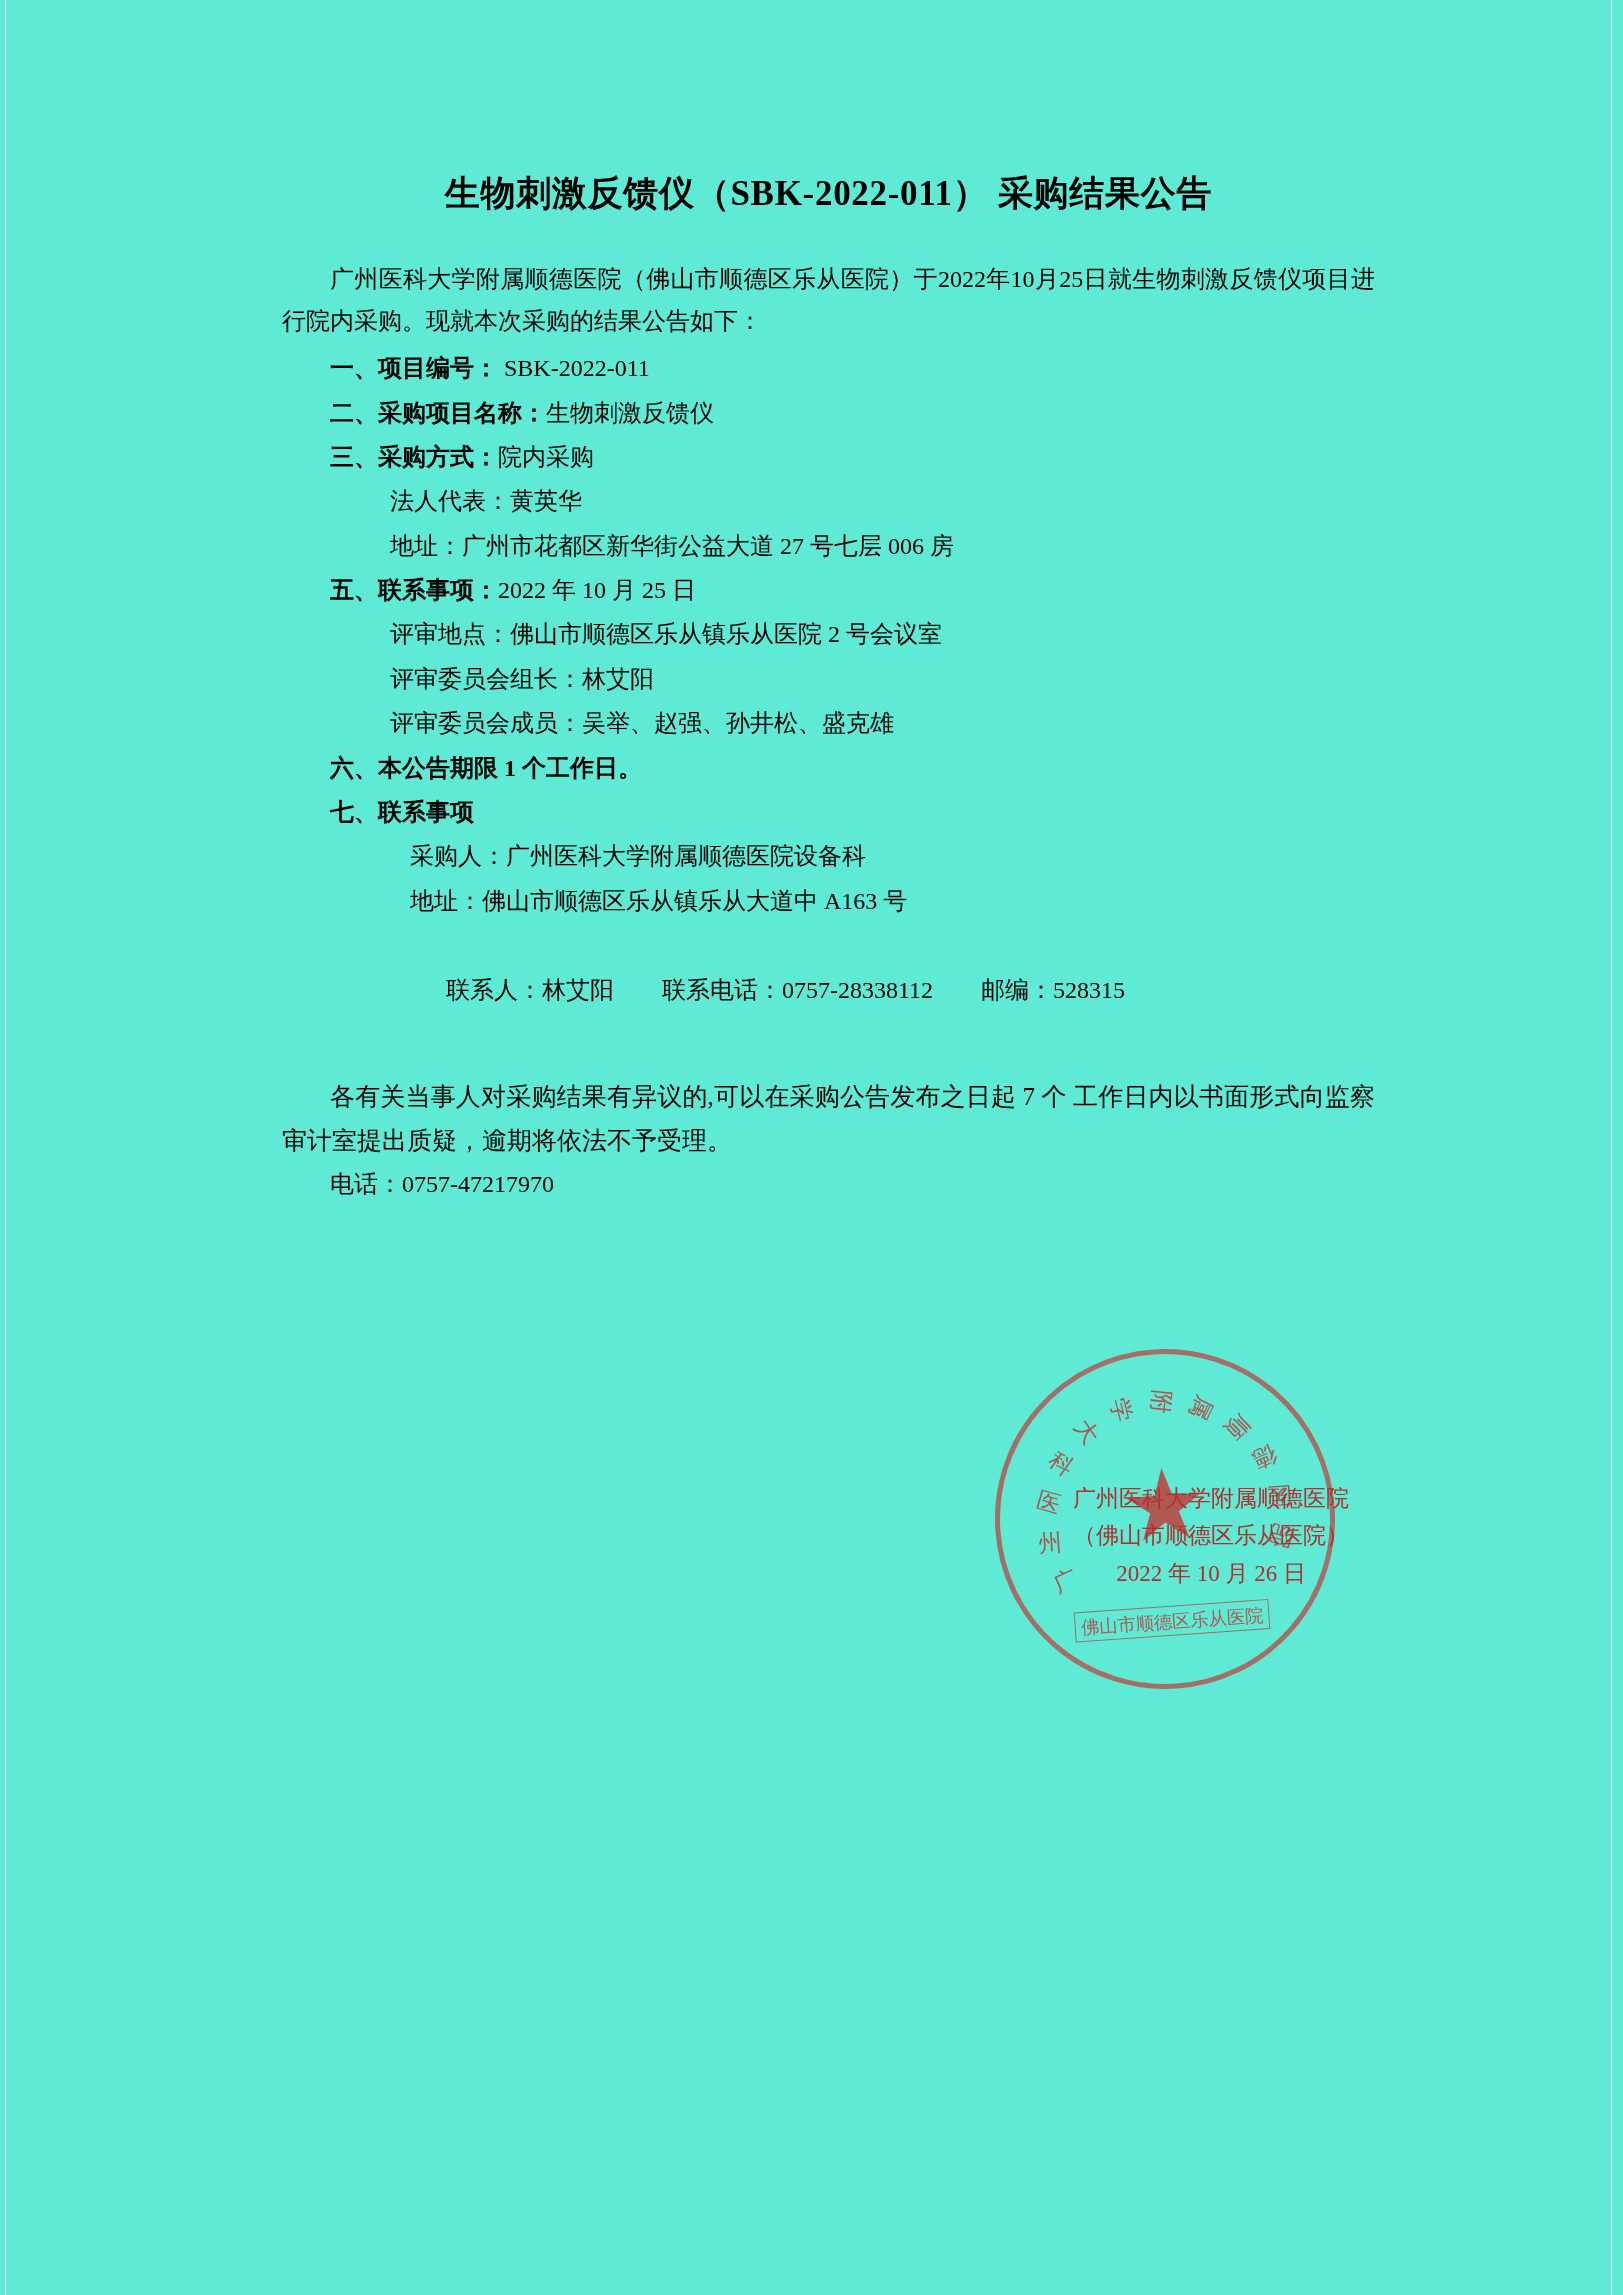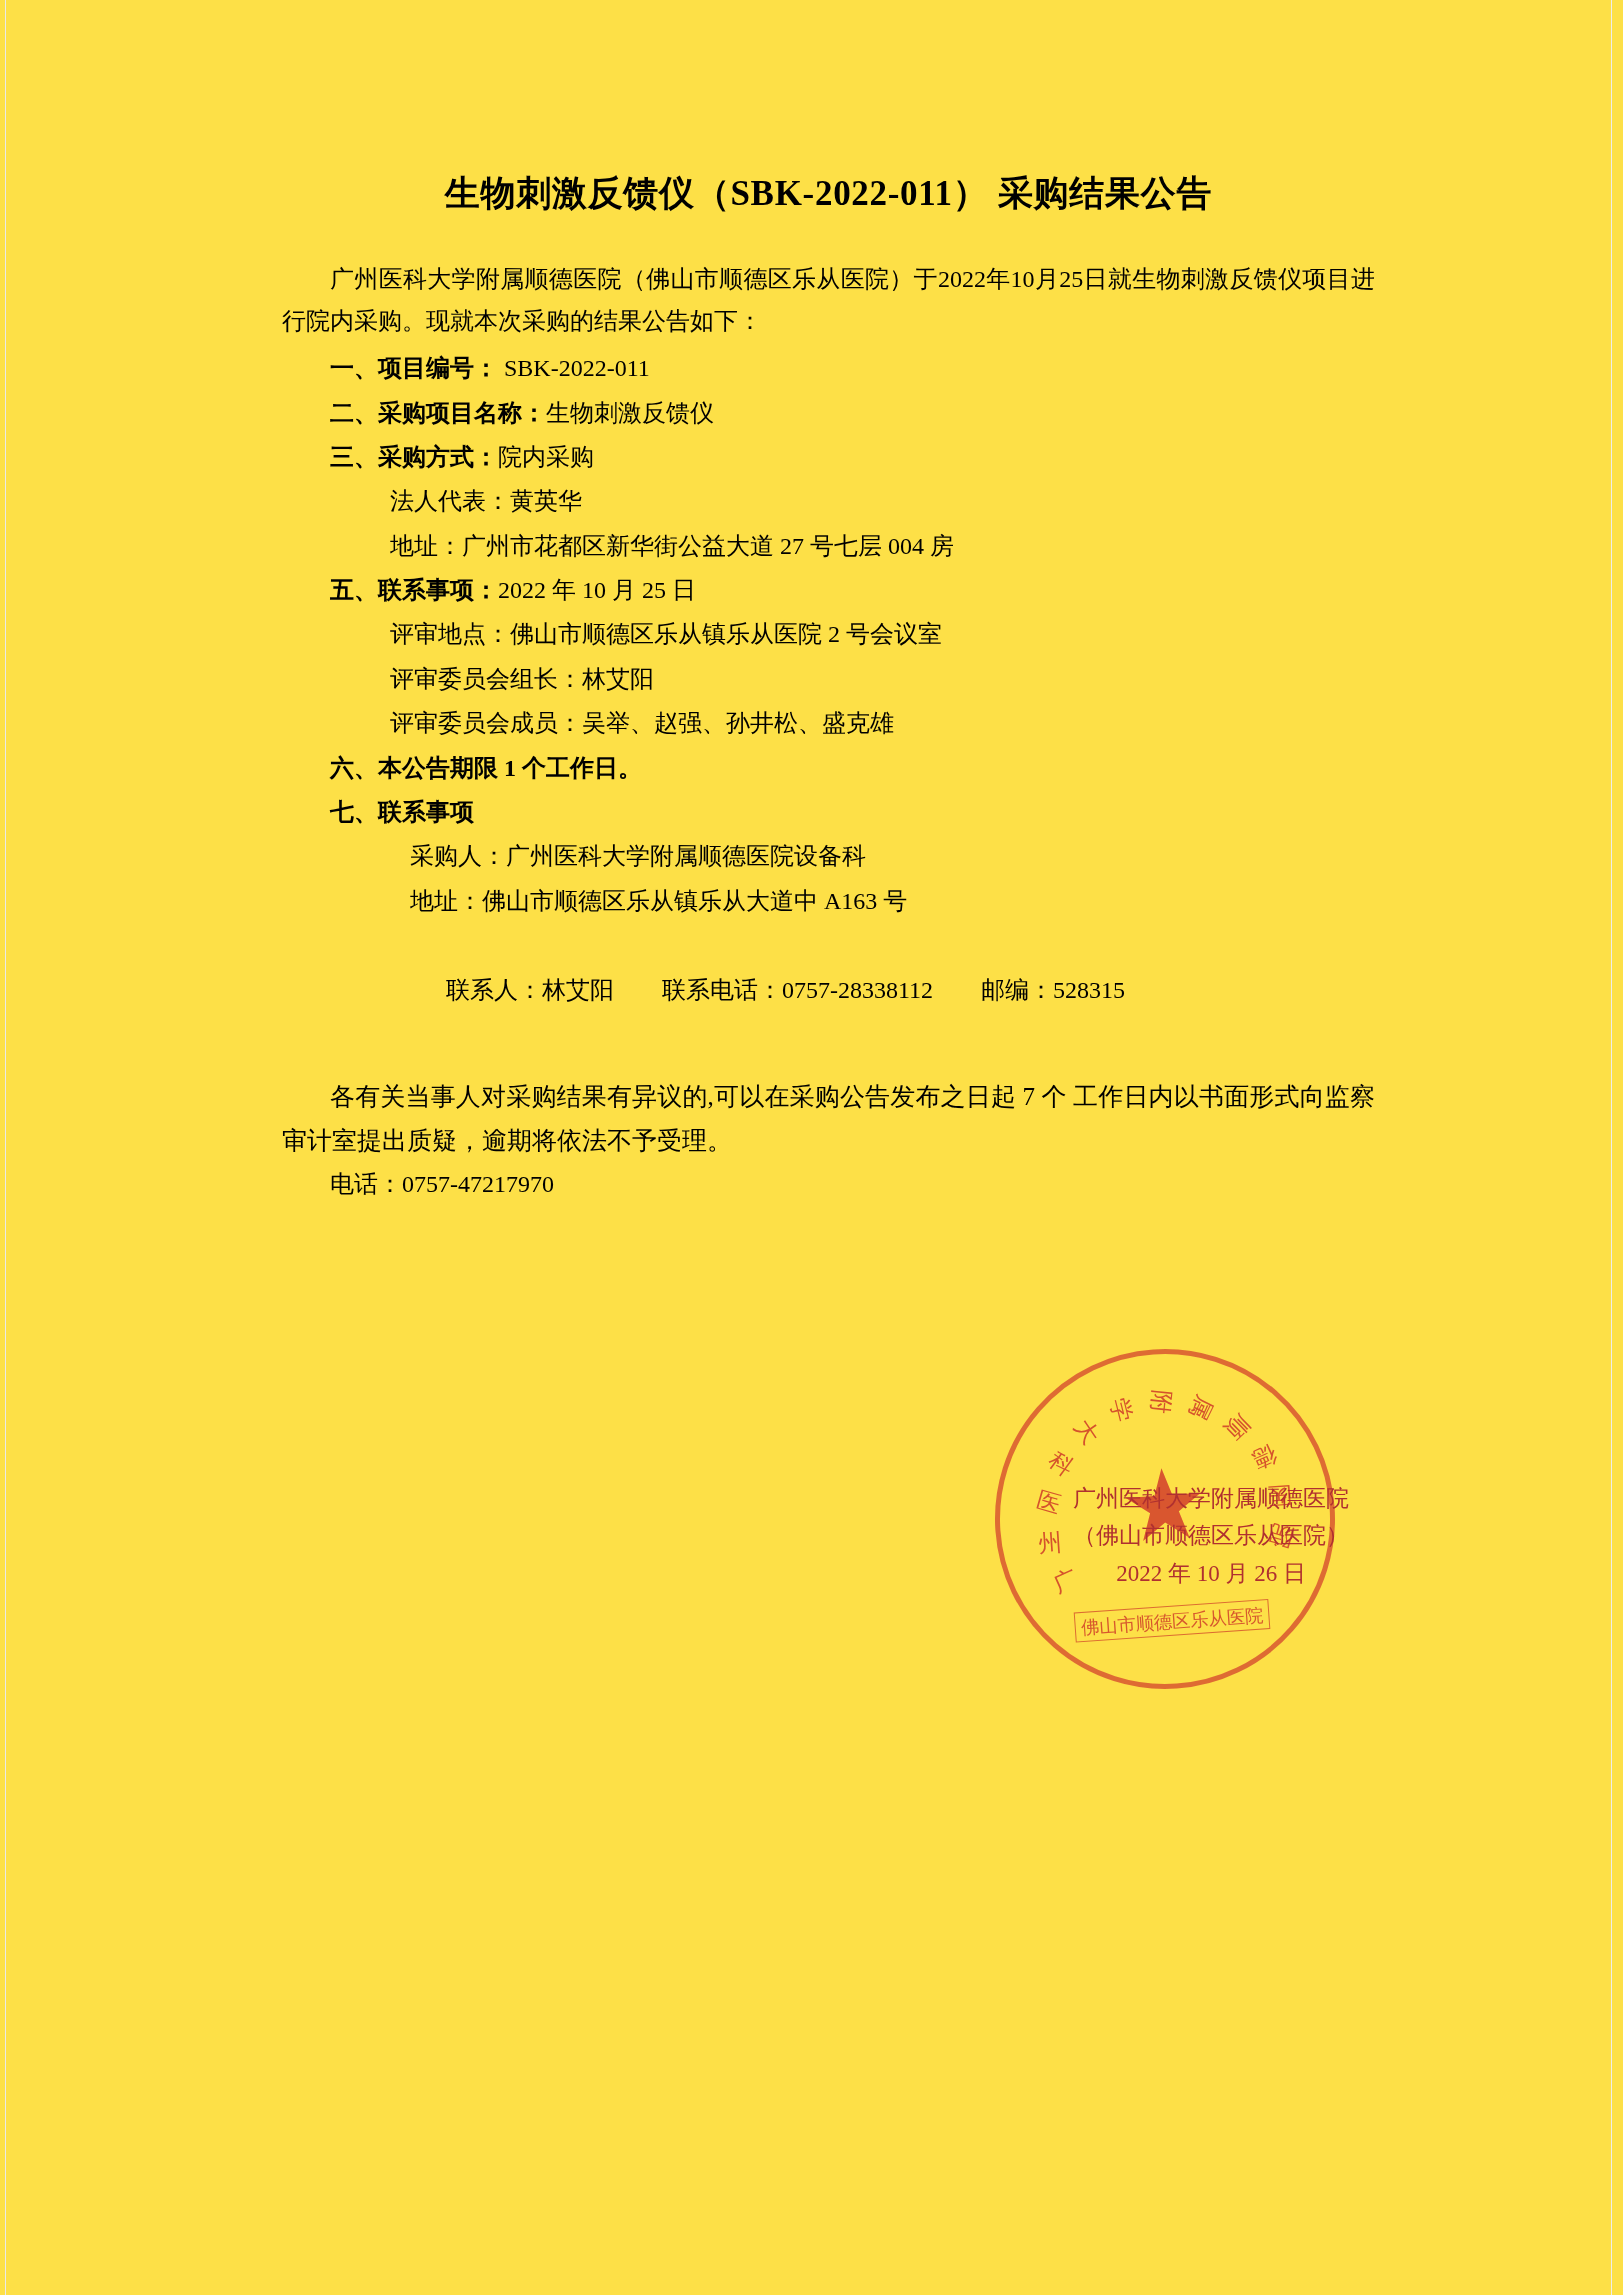--- a/index.html
+++ b/index.html
@@ -8,21 +8,21 @@
     background: #ffffff;
   }
   body {
     font-family: "Liberation Serif", "DejaVu Serif", serif;
     color: #000000;
   }
   .page {
     position: relative;
     width: 1624px;
     height: 2295px;
-    background: #fde047;
+    background: #5eead4;
     box-sizing: border-box;
     overflow: hidden;
   }
   
   .scan-edge-left {
     position: absolute;
     left: 5.2px; top: 0; width: 1.3px; height: 2295px;
     background: #e9e9e9;
   }
   .scan-edge-right {
@@ -187,21 +187,21 @@
     <p class="item">
       <span class="num">二、</span><span class="lbl">采购项目名称：</span><span>生物刺激反馈仪</span>
     </p>
 
     <p class="item">
       <span class="num">三、</span><span class="lbl">采购方式：</span><span>院内采购</span>
     </p>
 
 
     <p class="sub">法人代表：黄英华</p>
-    <p class="sub">地址：广州市花都区新华街公益大道 27 号七层 004 房</p>
+    <p class="sub">地址：广州市花都区新华街公益大道 27 号七层 006 房</p>
 
     <p class="item">
       <span class="num">五、</span><span class="lbl">联系事项：</span><span>2022 年 10 月 25 日</span>
     </p>
 
     <p class="sub">评审地点：佛山市顺德区乐从镇乐从医院 2 号会议室</p>
     <p class="sub">评审委员会组长：林艾阳</p>
     <p class="sub">评审委员会成员：吴举、赵强、孙井松、盛克雄</p>
 
     <p class="item">

